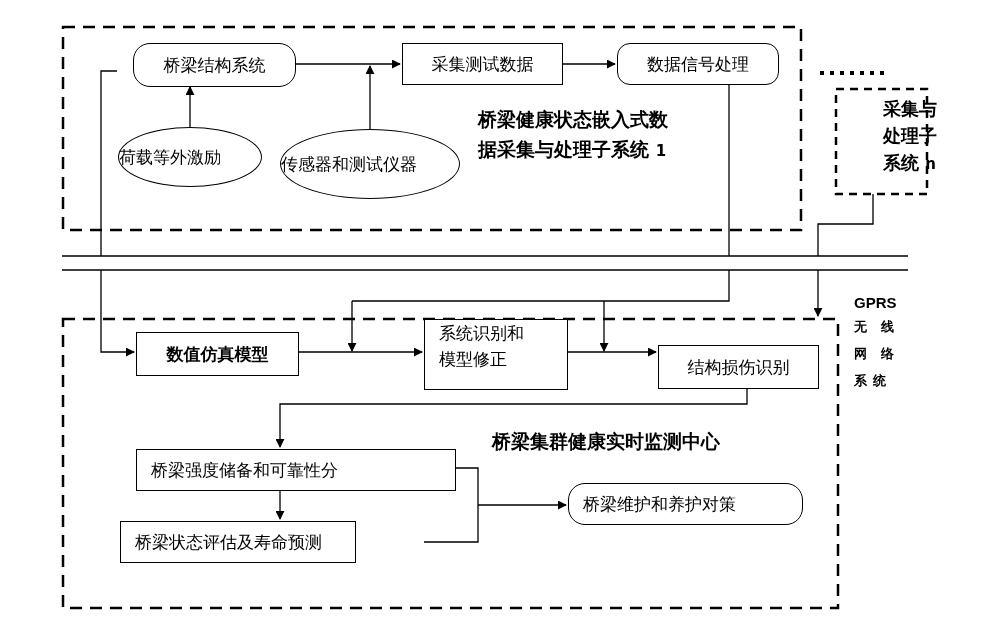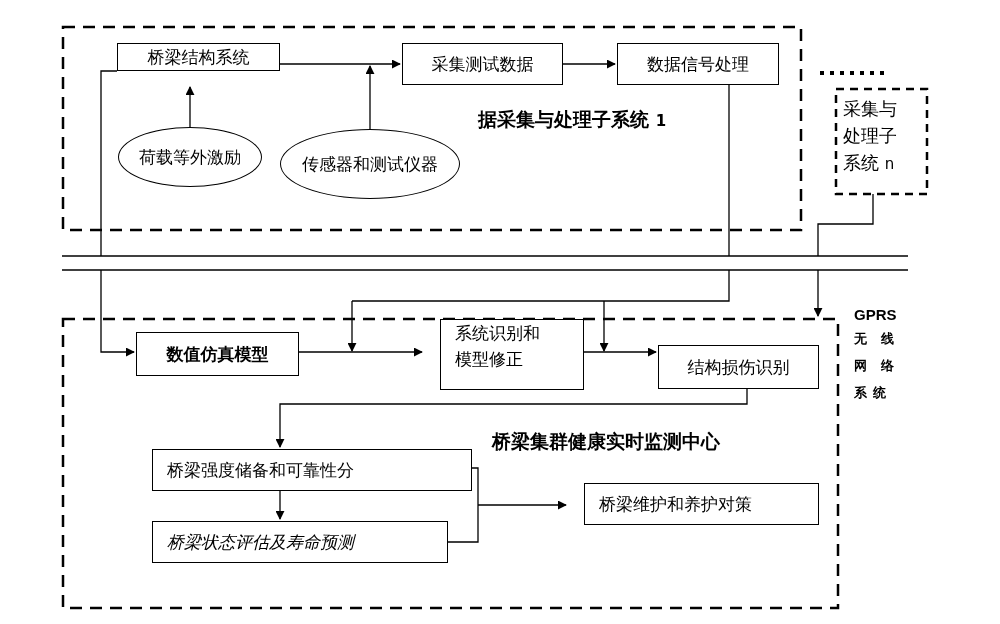--- a/index.html
+++ b/index.html
@@ -2,28 +2,28 @@
 <html><head>
 <meta charset="utf-8">
 <style>
   html, body { margin: 0; padding: 0; background: #ffffff; }
   body { width: 1000px; height: 624px; position: relative; overflow: hidden;
          font-family: "DejaVu Sans", sans-serif; color: #000; }
   #canvas { position: absolute; left: 0; top: 0; width: 1000px; height: 624px; }
   .node { position: absolute; box-sizing: border-box; border: 1.5px solid #000; background: #fff;
           display: flex; align-items: center; justify-content: center; text-align: center;
           font-size: 17px; line-height: 26px; white-space: nowrap; }
-  .node.left { justify-content: flex-start; padding-left: 14px; text-align: left; margin-left: 16px; }
+  .node.left { justify-content: flex-start; padding-left: 14px; text-align: left; }
   .ellipse { position: absolute; box-sizing: border-box; border: 1.5px solid #000; border-radius: 50%;
-             background: #fff; display: flex; align-items: center; justify-content: center;
+             background: #fff; display: flex; align-items: center; 
              text-align: center; font-size: 17px; line-height: 28px; white-space: normal; }
   .title { position: absolute; font-weight: bold; font-size: 19px; line-height: 30px; white-space: nowrap; }
   .num { color: #000; font-size: 15px; }
-  .sub-label { position: absolute; font-weight: normal; font-size: 18px; line-height: 27px; }
-  .gprs { position: absolute; font-weight: bold; margin-top: 12px; }
+  .sub-label { position: absolute; font-weight: bold; font-size: 18px; line-height: 27px; margin-left: 40px; }
+  .gprs { position: absolute; font-weight: bold; }
   .gprs .g-head { font-size: 15px; line-height: 20px; font-family: "Liberation Sans", sans-serif; }
   .gprs .g-line { font-size: 13px; line-height: 27px; letter-spacing: 14px; }
   .gprs .g-line.tight { letter-spacing: 6px; }
 </style>
 </head>
 <body>
 
 <div id="canvas">
   <svg width="1000" height="624" style="position:absolute;left:0;top:0">
     <defs>
@@ -55,37 +55,38 @@
     <line x1="818" y1="270" x2="818" y2="316" stroke="#000" stroke-width="1.3" marker-end="url(#arr)"></line>
 
     <line x1="299" y1="352" x2="422" y2="352" stroke="#000" stroke-width="1.3" marker-end="url(#arr)"></line>
     <line x1="568" y1="352" x2="656" y2="352" stroke="#000" stroke-width="1.3" marker-end="url(#arr)"></line>
     <polyline points="747,376 747,404 280,404 280,447" fill="none" stroke="#000" stroke-width="1.3" marker-end="url(#arr)"></polyline>
     <line x1="280" y1="491" x2="280" y2="519" stroke="#000" stroke-width="1.3" marker-end="url(#arr)"></line>
     <polyline points="424,468 478,468 478,542 424,542" fill="none" stroke="#000" stroke-width="1.3"></polyline>
     <line x1="478" y1="505" x2="566" y2="505" stroke="#000" stroke-width="1.3" marker-end="url(#arr)"></line>
   </svg>
 
-  <div class="node" style="left:117px;top:43px;width:163px;height:28px;">
+  <div class="node" style="left:133px;top:43px;width:163px;height:44px;border-radius:17px;">
     <span>桥梁结构系统</span>
   </div>
   <div class="node" style="left:402px;top:43px;width:161px;height:42px;">
     <span>采集测试数据</span>
   </div>
-  <div class="node" style="left:617px;top:43px;width:162px;height:42px;">
+  <div class="node" style="left:617px;top:43px;width:162px;height:42px;border-radius:13px;">
     <span>数据信号处理</span>
   </div>
   <div class="ellipse" style="left:118px;top:127px;width:144px;height:60px;">
     <span>荷载等外激励</span>
   </div>
   <div class="ellipse" style="left:280px;top:129px;width:180px;height:70px;flex-direction:row;">
     <span>传感器和</span>
     <span>测试仪器</span>
   </div>
   <div class="title" style="left:478px;top:104px;">
+    <div>桥梁健康状态嵌入式数</div>
     <div><span>据采集与处理子系统</span> <span class="num">1</span></div>
   </div>
 
   <div class="sub-label" style="left:843px;top:95px;">
     <div>采集与</div>
     <div>处理子</div>
     <div><span>系统</span> <span class="num">n</span></div>
   </div>
 
   <div class="gprs" style="left:854px;top:293px;">
@@ -102,19 +103,19 @@
     <span>系统识别和</span>
     <span>模型修正</span>
   </div>
   <div class="node" style="left:658px;top:332px;width:161px;height:44px;margin-top:13px;">
     <span>结构损伤识别</span>
   </div>
   <div class="title" style="left:492px;top:426px;">桥梁集群健康实时监测中心</div>
   <div class="node left" style="left:136px;top:449px;width:320px;height:42px;">
     <span>桥梁强度储备和可靠性分</span>
   </div>
-  <div class="node left" style="left:136px;top:521px;width:296px;height:42px;font-style:italic;">
+  <div class="node left" style="left:120px;top:521px;width:236px;height:42px;">
     <span>桥梁状态评估及寿命预测</span>
   </div>
-  <div class="node left" style="left:568px;top:483px;width:235px;height:42px;">
+  <div class="node left" style="left:568px;top:483px;width:235px;height:42px;border-radius:17px;">
     <span>桥梁维护和养护对策</span>
   </div>
 </div>
 
 </body></html>

